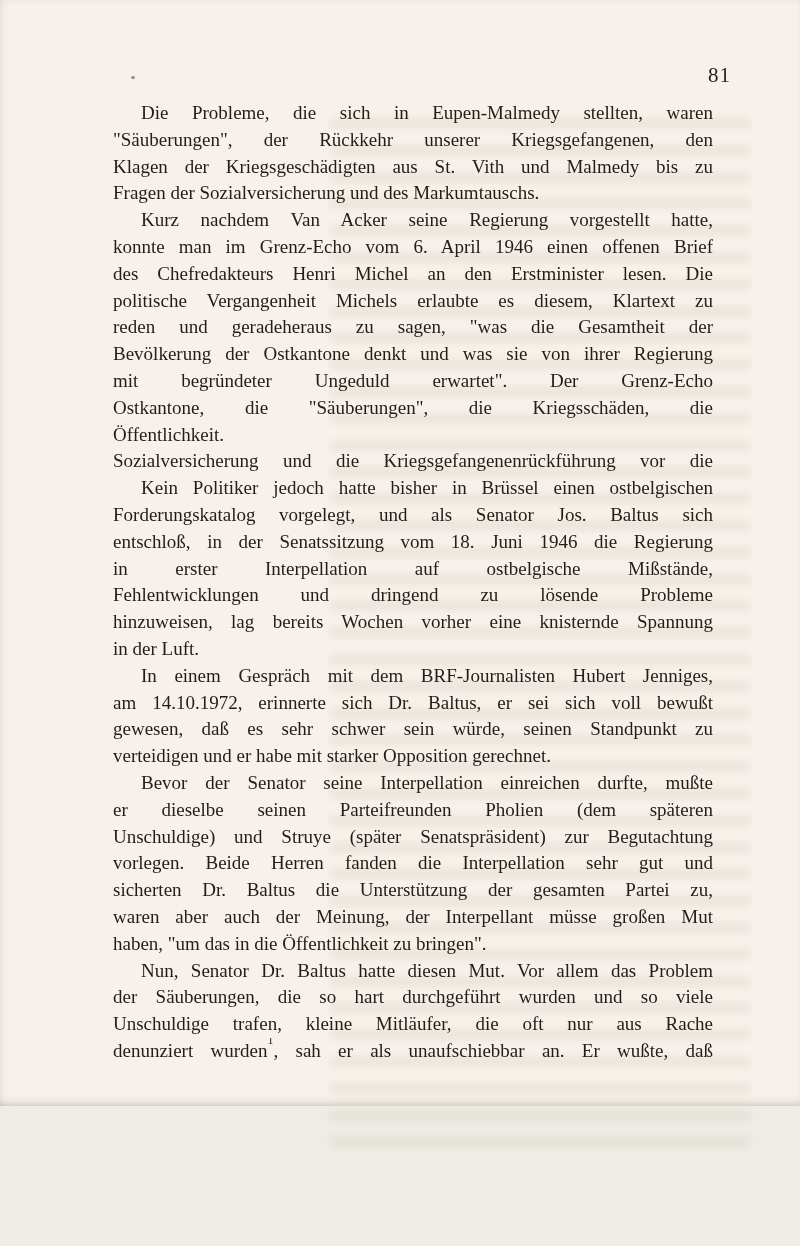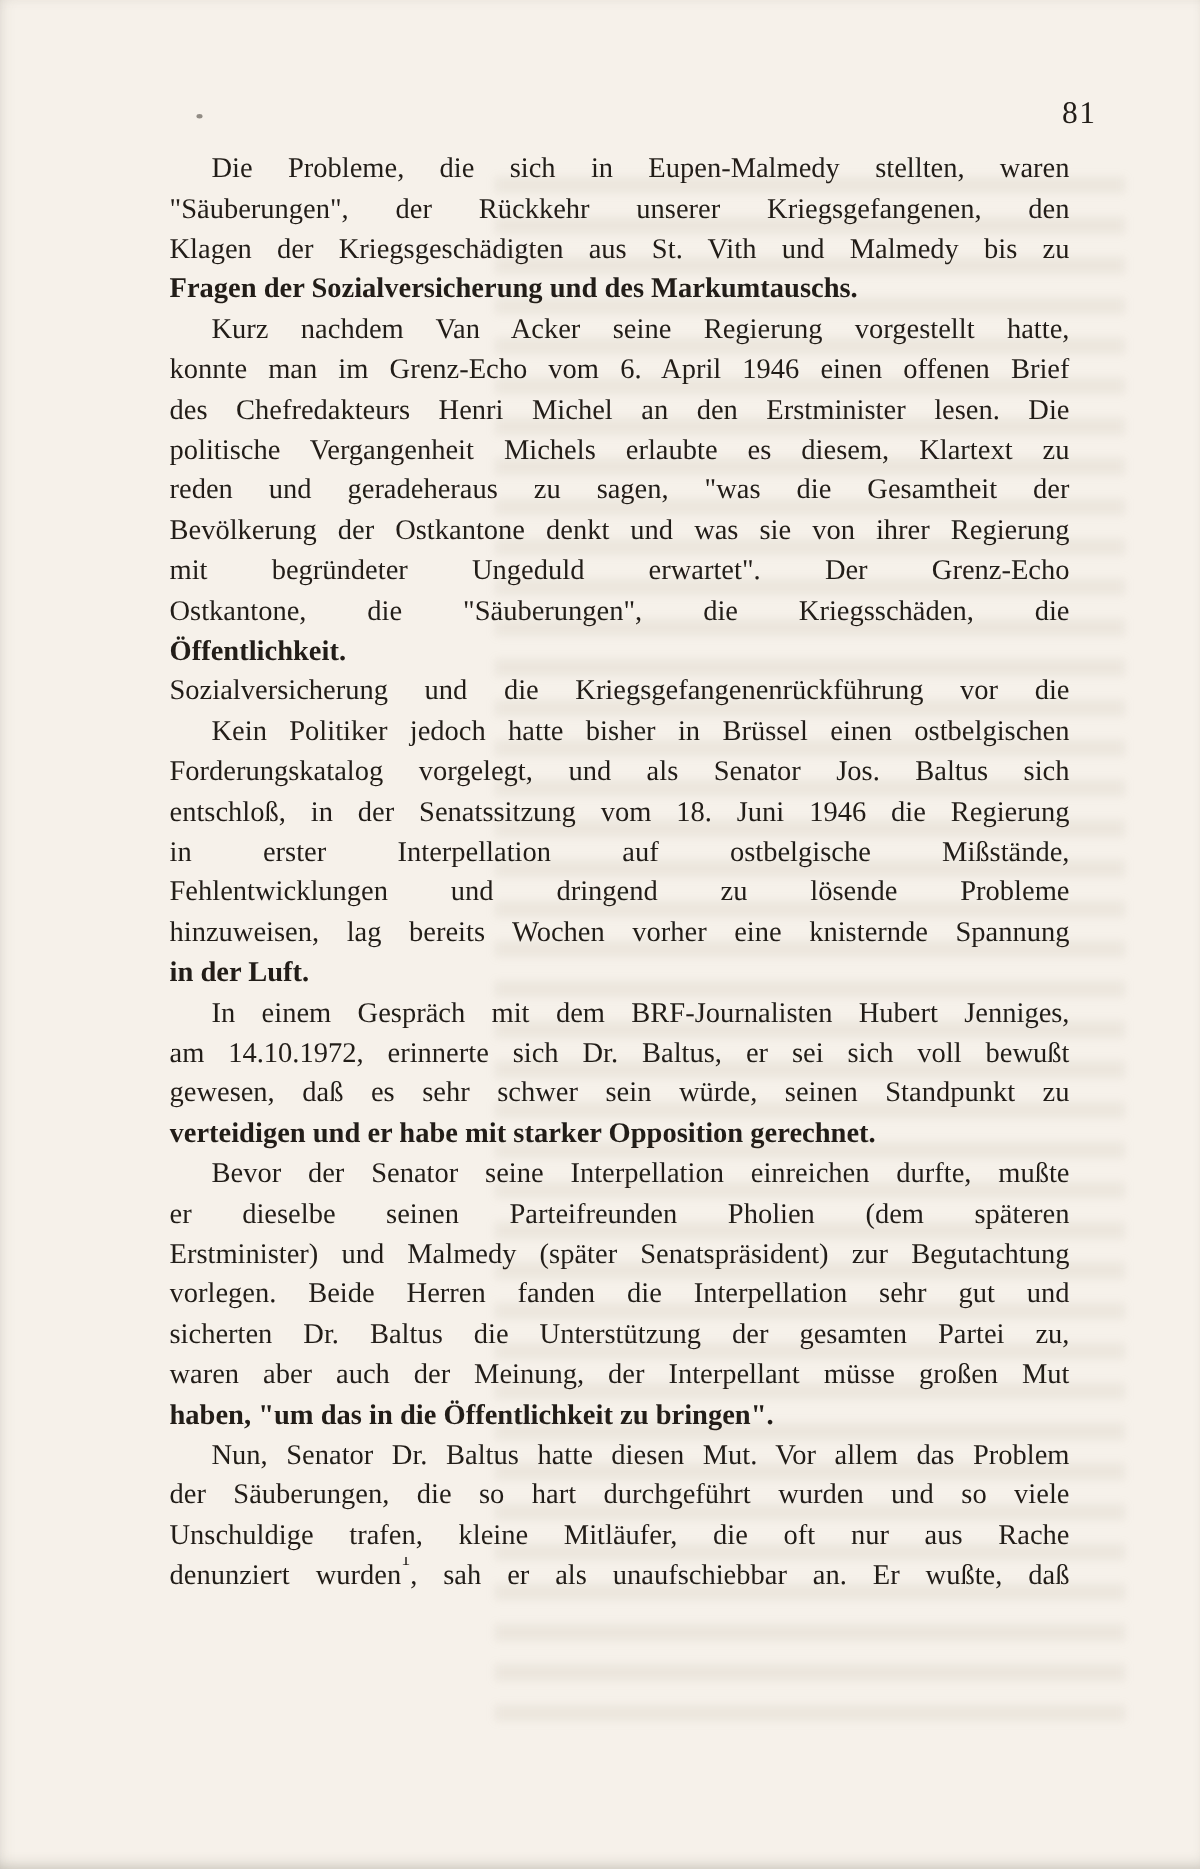--- a/index.html
+++ b/index.html
@@ -6,21 +6,21 @@
   body {
     width: 800px;
     height: 1246px;
     overflow: hidden;
     background: #efece6;
     font-family: "Liberation Serif", serif;
   }
   .page {
     position: relative;
     width: 800px;
-    height: 1246px;
+    height: 1106px;
     background: var(--paper, #f6f1ea);
     color: var(--ink, #221d18);
   }
   
   .page::after {
     content: "";
     position: absolute;
     inset: 0;
     pointer-events: none;
     box-shadow:
@@ -49,21 +49,20 @@
     height: 26.8px;
     overflow: hidden;
     text-align: justify;
     text-align-last: justify;
     -moz-text-align-last: justify;
     hyphens: none;
     white-space: normal;
   }
   .line.flush {
     text-align-last: left;
-    font-weight: bold;
     -moz-text-align-last: left;
   }
   .line.indent { text-indent: 28px; }
   sup.fnref {
     font-size: 12px;
     line-height: 0;
     position: relative;
     top: -6px;
   }
   
@@ -131,21 +130,21 @@
       </div>
       <div class="para">
         <div class="line indent">In einem Gespräch mit dem BRF-Journalisten Hubert Jenniges,</div>
         <div class="line">am 14.10.1972, erinnerte sich Dr. Baltus, er sei sich voll bewußt</div>
         <div class="line">gewesen, daß es sehr schwer sein würde, seinen Standpunkt zu</div>
         <div class="line flush">verteidigen und er habe mit starker Opposition gerechnet.</div>
       </div>
       <div class="para">
         <div class="line indent">Bevor der Senator seine Interpellation einreichen durfte, mußte</div>
         <div class="line">er dieselbe seinen Parteifreunden Pholien (dem späteren</div>
-        <div class="line">Erstminister) und Malmedy (später Senatspräsident) zur Begutachtung</div>
+        <div class="line">Unschuldige) und Struye (später Senatspräsident) zur Begutachtung</div>
         <div class="line">vorlegen. Beide Herren fanden die Interpellation sehr gut und</div>
         <div class="line">sicherten Dr. Baltus die Unterstützung der gesamten Partei zu,</div>
         <div class="line">waren aber auch der Meinung, der Interpellant müsse großen Mut</div>
         <div class="line flush">haben, "um das in die Öffentlichkeit zu bringen".</div>
       </div>
       <div class="para">
         <div class="line indent">Nun, Senator Dr. Baltus hatte diesen Mut. Vor allem das Problem</div>
         <div class="line">der Säuberungen, die so hart durchgeführt wurden und so viele</div>
         <div class="line">Unschuldige trafen, kleine Mitläufer, die oft nur aus Rache</div>
         <div class="line">denunziert wurden<sup class="fnref">1</sup>, sah er als unaufschiebbar an. Er wußte, daß</div>

